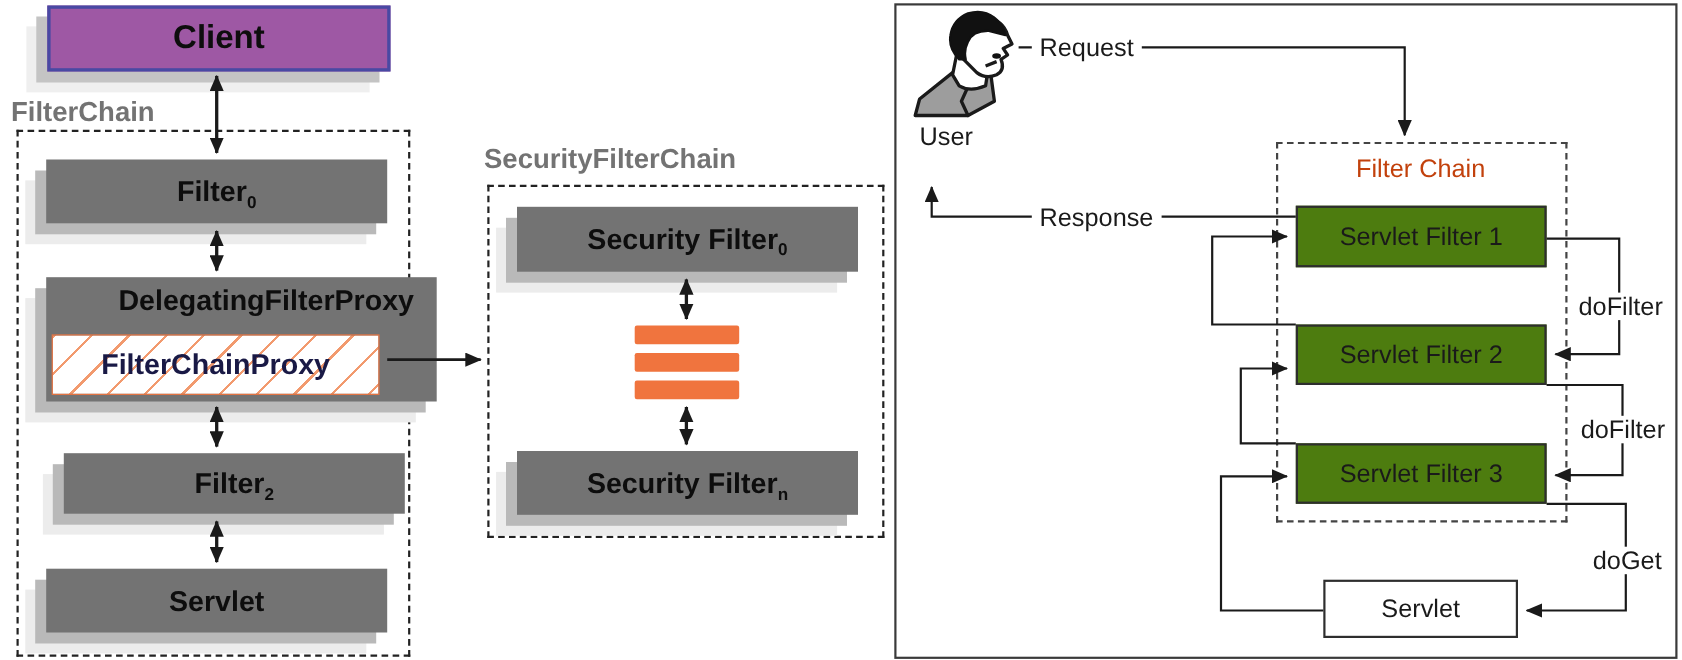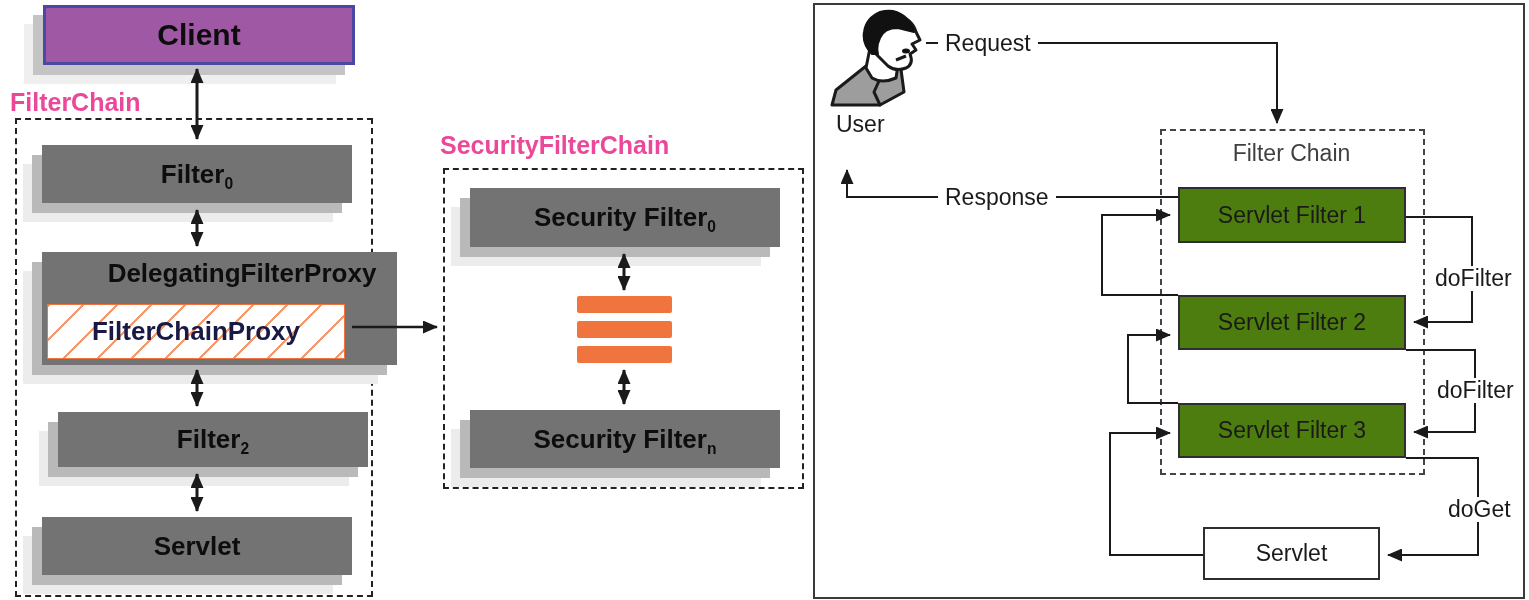--- a/index.html
+++ b/index.html
@@ -17,21 +17,21 @@
   }
   .obox sub, .titlebox sub{font-size:60%;line-height:0;}
   .clientbox{
     position:absolute;left:43px;top:5px;width:306px;height:54px;
     background:#9e58a4;border:3px solid #4949a3;
     display:flex;align-items:center;justify-content:center;
     font-weight:bold;font-size:30px;color:#0d0d0d;
     box-shadow:-10px 10px 0 0 #c4c4c4, -19px 19px 0 0 #efefef;z-index:2;
   }
   .dashedbox{position:absolute;border:2px dashed #222;background:transparent;z-index:1;}
-  .grouptitle{position:absolute;font-weight:bold;font-size:25px;color:#ec4899;z-index:3;white-space:nowrap;}
+  .grouptitle{position:absolute;font-weight:bold;font-size:25px;color:#737373;z-index:3;white-space:nowrap;}
   .dfp{flex-direction:column;justify-content:flex-start;padding-top:2px;}
   .fcp{
     position:absolute;left:5px;top:52px;width:296px;height:53px;
     background:repeating-linear-gradient(135deg,#f29a6e 0 2px,#ffffff 2px 24px);
     border:1px solid #f0743e;
     display:flex;align-items:center;justify-content:center;
     font-weight:bold;font-size:26px;color:#191945;text-align:center;
   }
   .bar{position:absolute;left:0;width:95px;height:17px;background:#f0743e;border-radius:2px;}
   
@@ -48,21 +48,21 @@
     position:absolute;background:#fff;border:2px solid #2e2e2e;
     display:flex;align-items:center;justify-content:center;
     font-size:23px;color:#1a1a1a;z-index:2;
   }
   .flowlabel{
     position:absolute;font-size:23px;color:#1a1a1a;background:#fff;
     padding:0 7px;z-index:6;white-space:nowrap;line-height:1.1;
   }
   .chaintitle{
     position:absolute;left:1160px;top:140px;width:263px;text-align:center;
-    font-size:23px;color:#404040;z-index:3;
+    font-size:23px;color:#c2410c;z-index:3;
   }
   .userlabel{position:absolute;font-size:23px;color:#1a1a1a;z-index:3;}
   #wires{position:absolute;left:0;top:0;width:1529px;height:600px;z-index:5;pointer-events:none;}
 </style>
 </head>
 <body>
 
 <div id="stage">
 
   <div class="clientbox">

